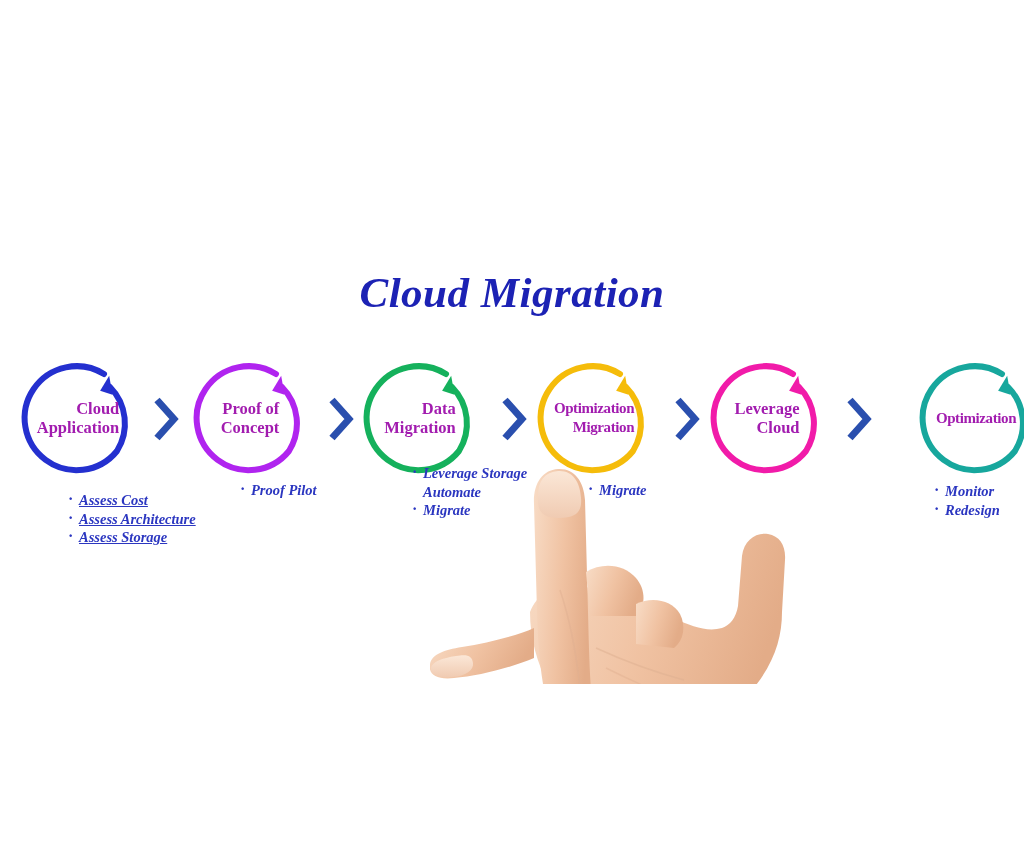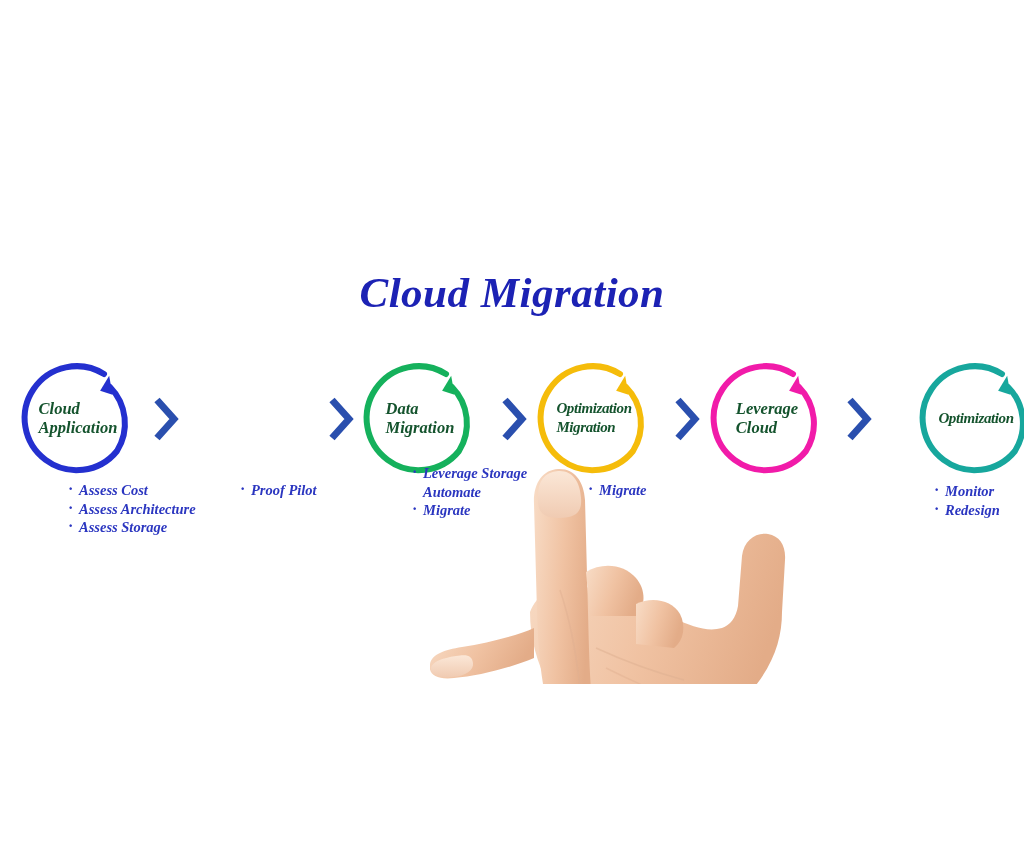--- a/index.html
+++ b/index.html
@@ -51,27 +51,26 @@
 
   .stage-label {
     position: absolute;
     left: -14px;
     top: 0;
     width: 148px;
     height: 120px;
     display: flex;
     align-items: center;
     justify-content: center;
-    text-align: left;
+    text-align: right;
     font-family: "Liberation Serif", "DejaVu Serif", serif;
     font-weight: bold;
-    font-style: italic;
     font-size: 16.5px;
     line-height: 19px;
-    color: #14532d;
+    color: #a21caf;
     pointer-events: none;
   }
   .stage-label.small { font-size: 15px; }
   .stage-label.tight { letter-spacing: -0.4px; }
 
   
   .chev {
     position: absolute;
     top: 396px;
     width: 28px;
@@ -138,32 +137,48 @@
       </svg>
     </div>
     <div class="stage-label">
       <span>
         <span>Cloud</span><br>
         <span>Application</span>
       </span>
     </div>
   </div>
 
-  <div class="bullets" style="left:68px; top:481px;">
+  <div class="bullets" style="left:68px; top:491px;text-decoration:underline;">
     <span class="b">Assess Cost</span>
     <span class="b">Assess Architecture</span>
     <span class="b">Assess Storage</span>
   </div>
 
   <div class="chev" style="left:152px;">
     <svg viewBox="0 0 28 46">
       <polyline points="5,4 22,23 5,42" fill="none" stroke="#2a4fae" stroke-width="7" stroke-linecap="butt" stroke-linejoin="miter"></polyline>
     </svg>
   </div>
 
+  <div class="stage" style="left:190px;">
+    <div class="ring">
+      <svg viewBox="0 0 120 120">
+        <path d="M 86 16
+                 A 52 52 0 1 0 99 93
+                 A 52 52 0 0 0 92 29" fill="none" stroke="#b024ef" stroke-width="6" stroke-linecap="round"></path>
+        <path d="M 88 18 L 97 35 L 84 35 Z" fill="#b024ef" transform="rotate(18 90 28)"></path>
+      </svg>
+    </div>
+    <div class="stage-label">
+      <span>
+        <span>Proof of</span><br>
+        <span>Concept</span>
+      </span>
+    </div>
+  </div>
 
   <div class="bullets" style="left:240px; top:481px;">
     <span class="b">Proof Pilot</span>
   </div>
 
   <div class="chev" style="left:327px;">
     <svg viewBox="0 0 28 46">
       <polyline points="5,4 22,23 5,42" fill="none" stroke="#2a4fae" stroke-width="7" stroke-linecap="butt" stroke-linejoin="miter"></polyline>
     </svg>
   </div>

